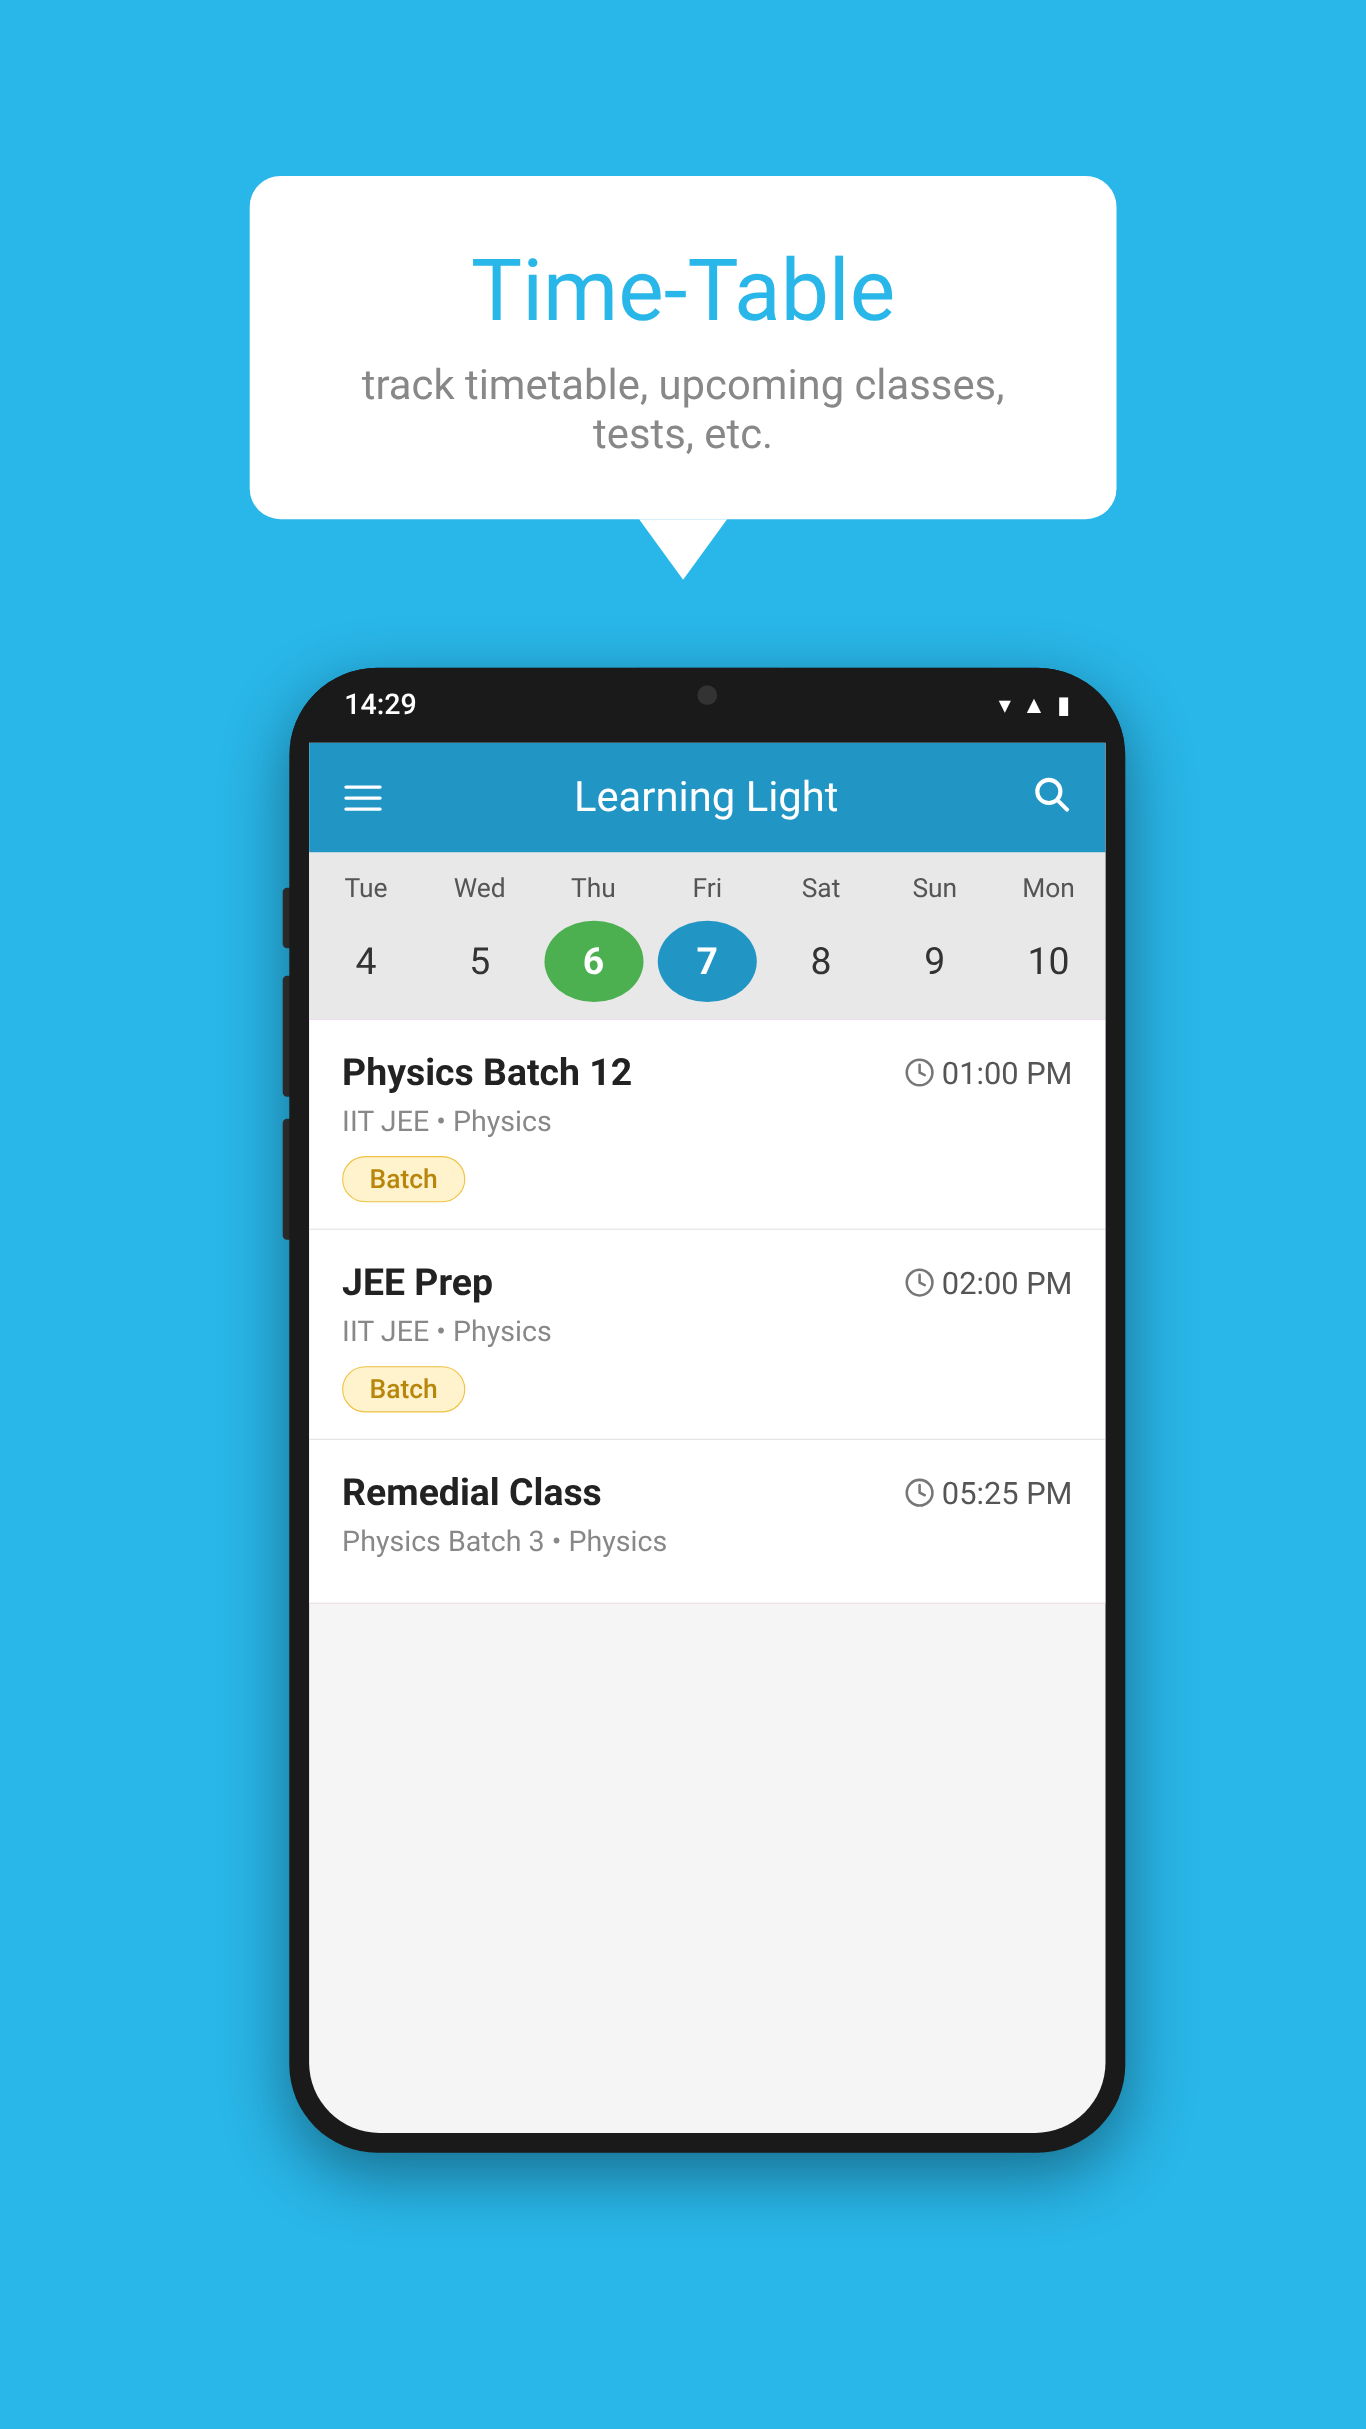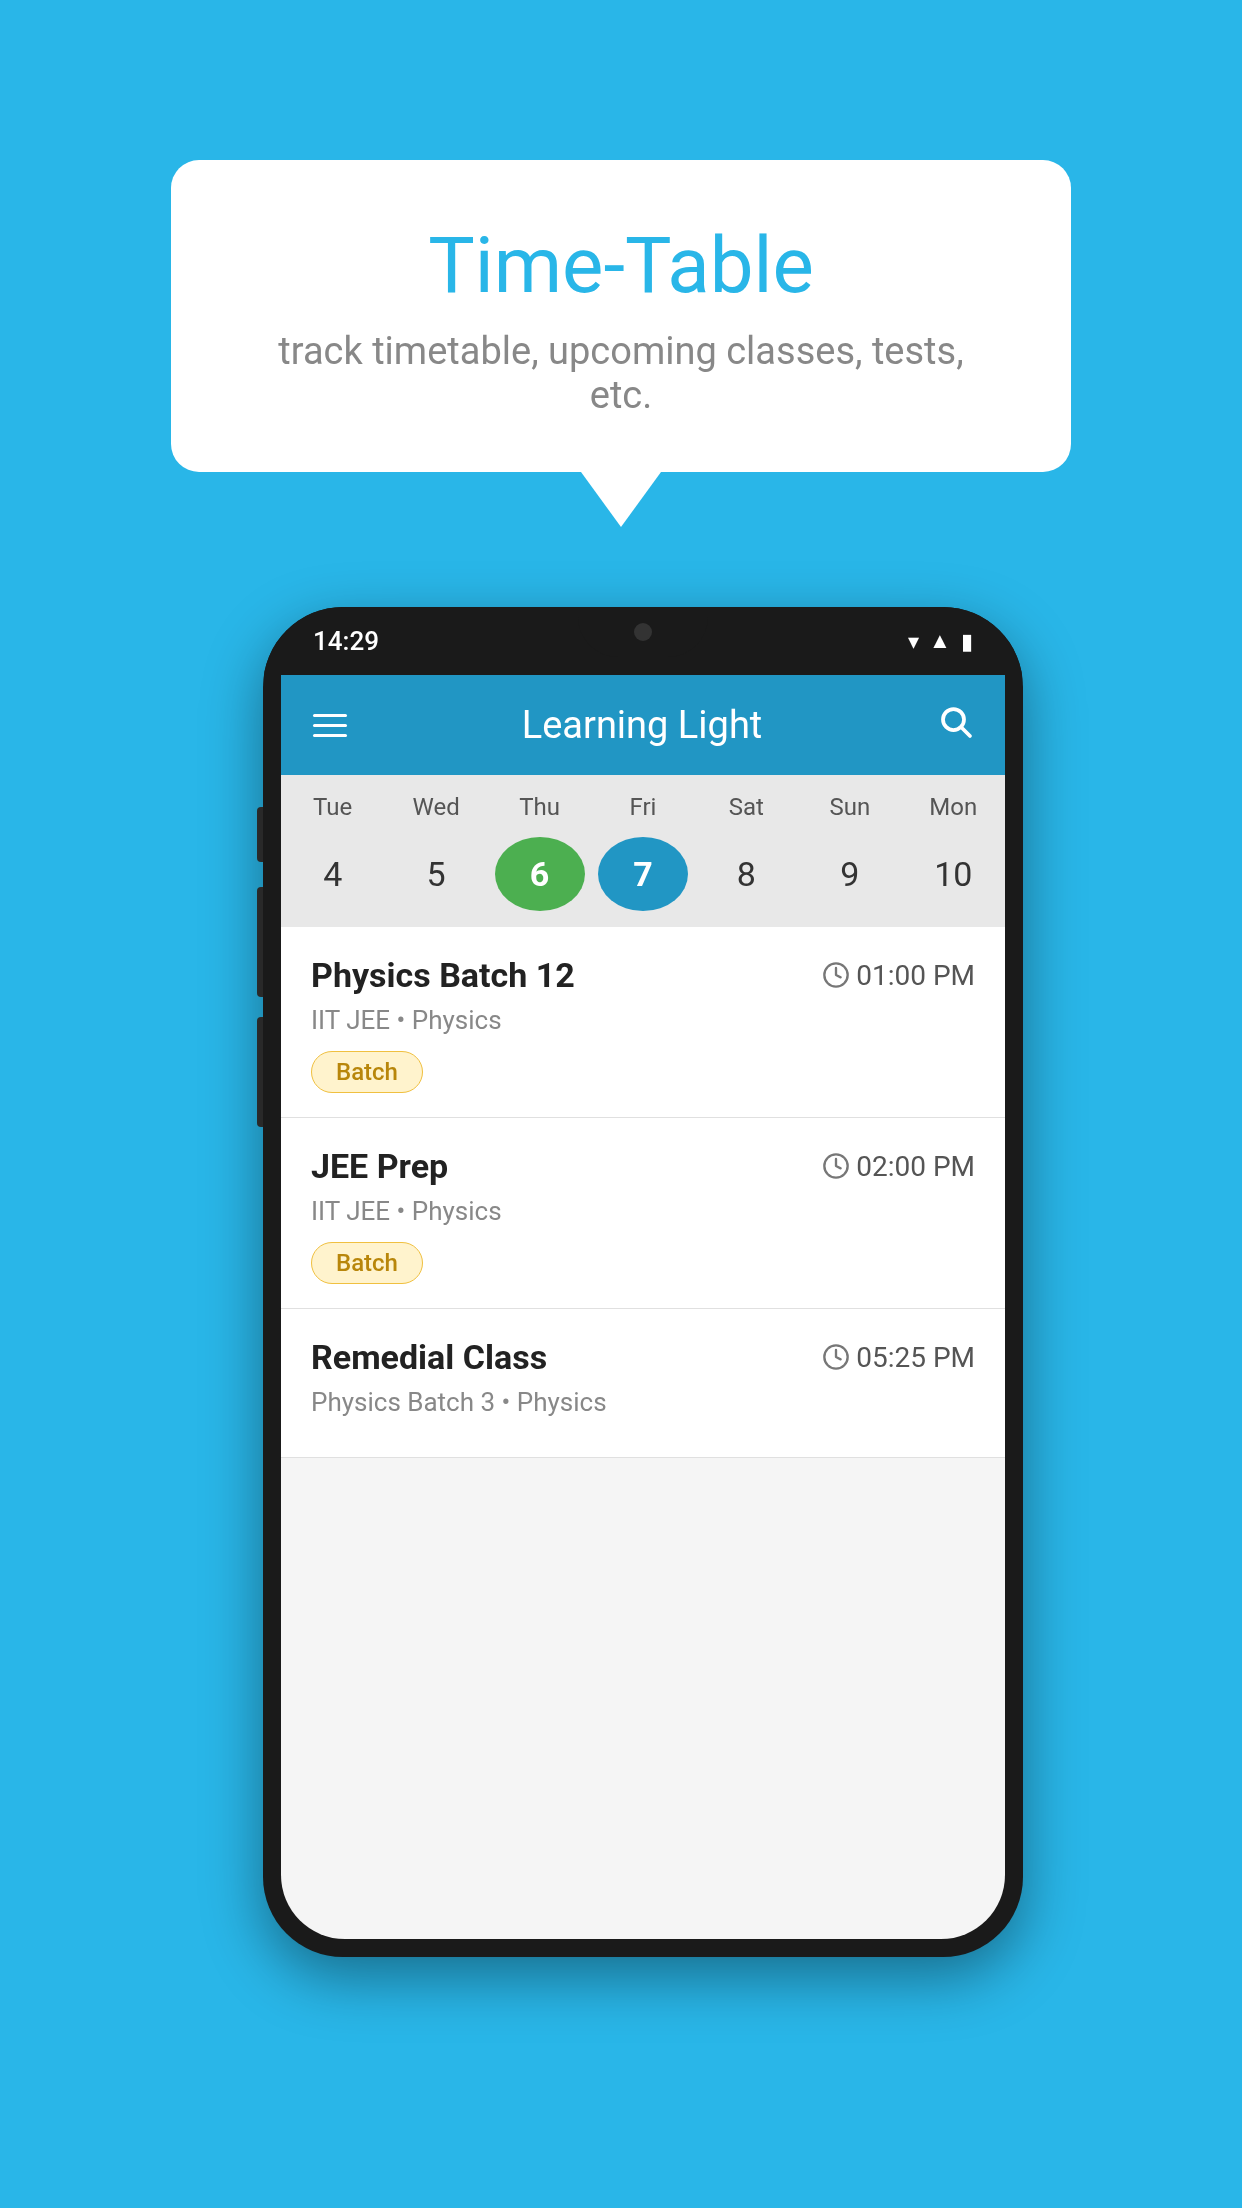--- a/index.html
+++ b/index.html
@@ -15,21 +15,21 @@
       font-family: 'Roboto', Arial, sans-serif;
       overflow: hidden;
     }
 
     
     .speech-bubble-container {
       margin-top: 160px;
       display: flex;
       flex-direction: column;
       align-items: center;
-      width: 900px;
+      width: 788px;
     }
 
     .speech-bubble {
       background: white;
       border-radius: 28px;
       padding: 60px 80px 55px;
       text-align: center;
       width: 100%;
       position: relative;
     }

